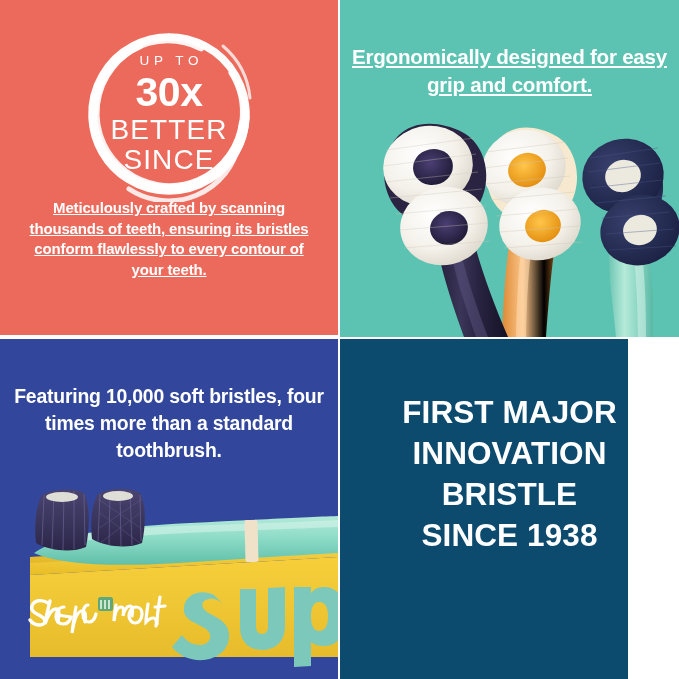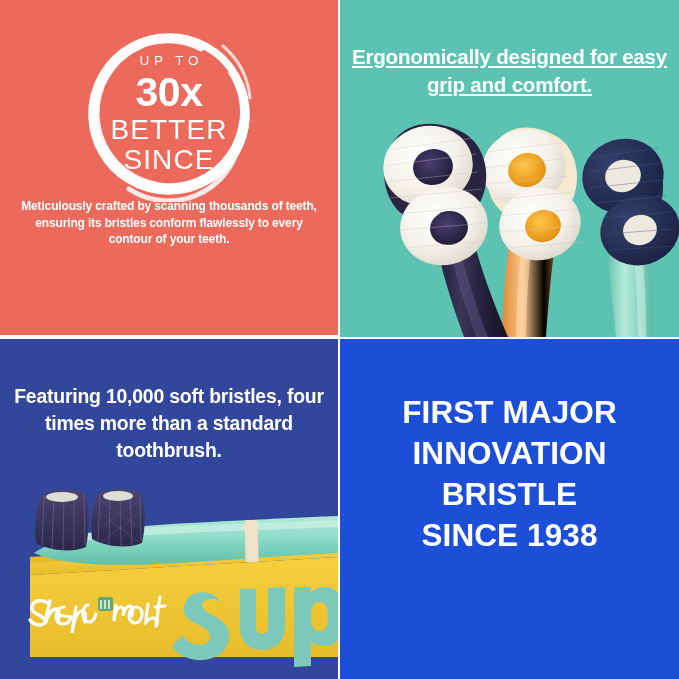--- a/index.html
+++ b/index.html
@@ -10,21 +10,21 @@
   #infographic{
     position:relative;
     width:679px;height:679px;
     overflow:hidden;
     background:#ffffff;
   }
   .quad{position:absolute;overflow:hidden;}
   .q-tl{left:0;top:0;width:338px;height:335px;background:#eb6a5c;}
   .q-tr{left:340px;top:0;width:339px;height:337px;background:#5cc2b1;}
   .q-bl{left:0;top:339px;width:338px;height:376px;background:#32479b;}
-  .q-br{left:340px;top:339px;width:339px;height:340px;background:#1d4ed8;}
+  .q-br{left:340px;top:339px;width:288px;height:340px;background:#0c4a6e;}
 
   
   .badge{
     position:absolute;left:50%;top:26px;transform:translateX(-50%);
     width:176px;height:176px;
   }
   .badge svg{display:block;width:176px;height:176px;}
   .badge-text{
     position:absolute;left:0;top:0;width:176px;height:176px;
     display:flex;flex-direction:column;align-items:center;justify-content:center;
@@ -39,22 +39,23 @@
   }
   .badge-better,.badge-clean{
     font-size:28px;font-weight:400;letter-spacing:1.1px;
   }
   .badge-better{margin-bottom:2px;}
 
   
   .tl-copy{
     position:absolute;left:18px;top:198px;width:302px;
     text-align:center;color:#ffffff;
-    font-size:12px;font-weight:700;line-height:1.38;
+    font-size:15px;font-weight:700;line-height:1.38;
     letter-spacing:-0.15px;
+    text-decoration:underline;
   }
   .tr-head{
     position:absolute;left:12px;top:43px;width:315px;
     text-align:center;color:#ffffff;
     font-size:20.6px;font-weight:700;line-height:1.36;
     letter-spacing:-0.25px;
     text-decoration:underline;
   }
   .bl-copy{
     position:absolute;left:14px;top:44px;width:310px;

